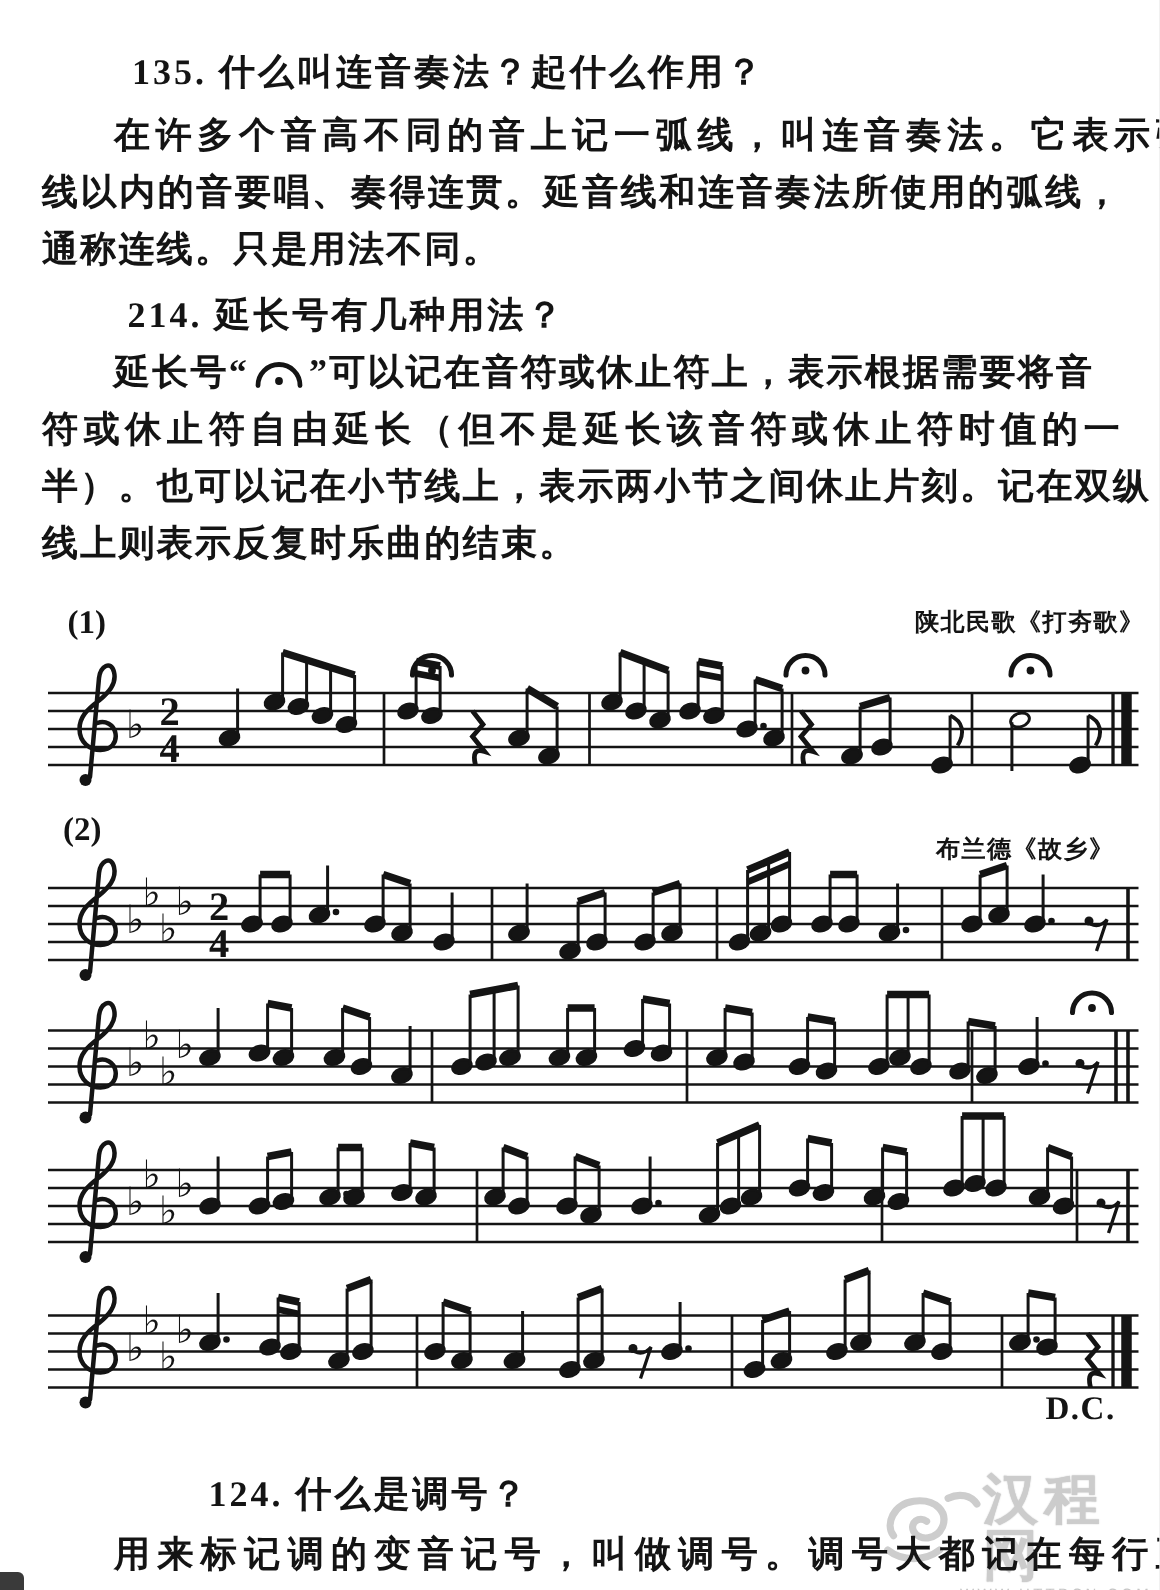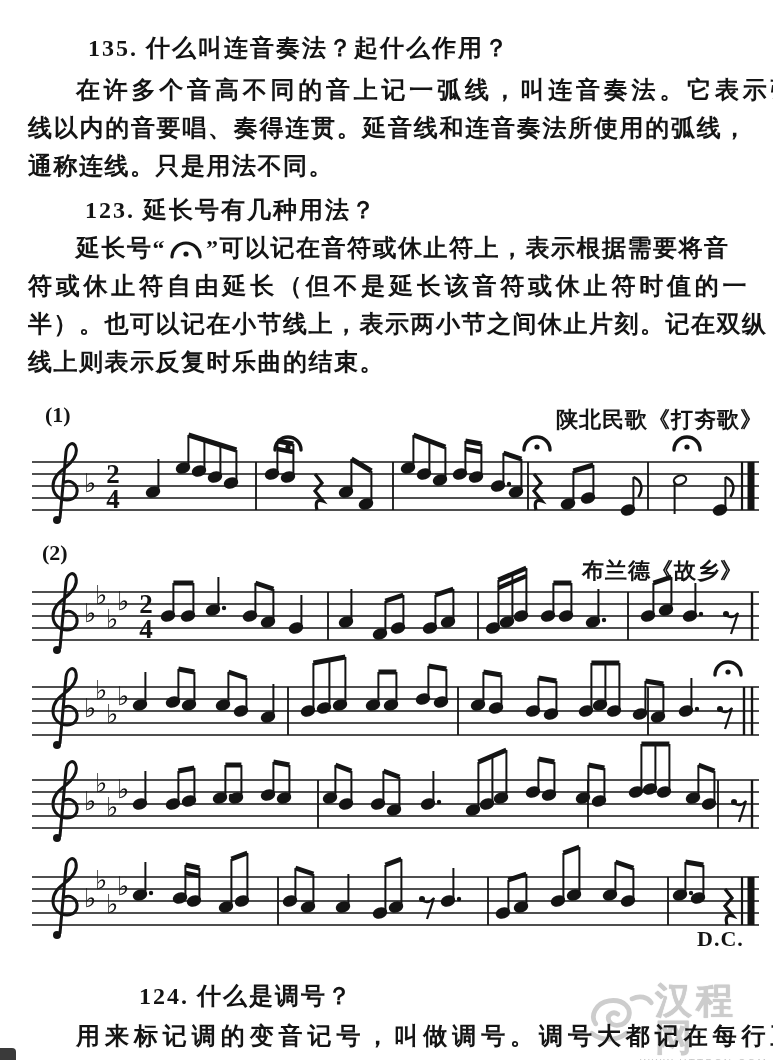--- a/index.html
+++ b/index.html
@@ -18,21 +18,21 @@
     letter-spacing:1.5px; text-align:justify; text-align-last:justify;
     white-space:nowrap;
   }
   .bodyline.loose{text-align-last:left;}
   .indent{padding-left:48px;}
   .composed{
     left:28px; width:730px; display:flex; align-items:flex-end;
     font-size:24px; font-weight:600; letter-spacing:1.5px; white-space:nowrap;
   }
   .ex-label{font-size:22px; font-weight:bold;}
-  .ex-title{font-size:22px; font-weight:bold; letter-spacing:1px; white-space:nowrap;}
+  .ex-title{font-size:16px; font-weight:bold; letter-spacing:1px; white-space:nowrap;}
   .dc{font-size:22px; font-weight:bold; letter-spacing:1px;}
   .fermata-inline{margin:0 3px 4px 3px;}
   .staff-svg{display:block;}
   .watermark{
     color:#c9c9c9; text-align:left; pointer-events:none; z-index:0;
   }
   .wm-row{display:flex; align-items:center;}
   .wm-name{
     font-size:37px; font-weight:bold; letter-spacing:4px;
     color:#cccccc; line-height:1;
@@ -68,21 +68,21 @@
     <div class="wm-url">WWW.HTTPCN.COM</div>
   </div>
 
   <div class="textlayer">
 
     <div class="abs heading" style="left:88px; top:32px;">135. 什么叫连音奏法？起什么作用？</div>
     <div class="abs bodyline indent" style="top:74px;">在许多个音高不同的音上记一弧线，叫连音奏法。它表示弧</div>
     <div class="abs bodyline" style="top:112px;">线以内的音要唱、奏得连贯。延音线和连音奏法所使用的弧线，</div>
     <div class="abs bodyline loose" style="top:150px;">通称连线。只是用法不同。</div>
 
-    <div class="abs heading" style="left:85px; top:194px;">123. 延长号有几种用法？</div>
+    <div class="abs heading" style="left:85px; top:194px;">214. 延长号有几种用法？</div>
     <div class="abs composed indent" style="top:232px;">
       <span>延长号“</span>
       <svg class="fermata-inline" width="34" height="20" viewBox="0 0 34 20">
         <path d="M3,17 A14,14 0 0 1 31,17" fill="none" stroke="#141414" stroke-width="3.2" stroke-linecap="round"></path>
         <circle cx="17" cy="14" r="2.6" fill="#141414"></circle>
       </svg>
       <span>”可以记在音符或休止符上，表示根据需要将音</span>
     </div>
     <div class="abs bodyline" style="top:270px;">符或休止符自由延长（但不是延长该音符或休止符时值的一</div>
     <div class="abs bodyline" style="top:308px;font-family:Liberation Serif, serif;">半）。也可以记在小节线上，表示两小节之间休止片刻。记在双纵</div>

